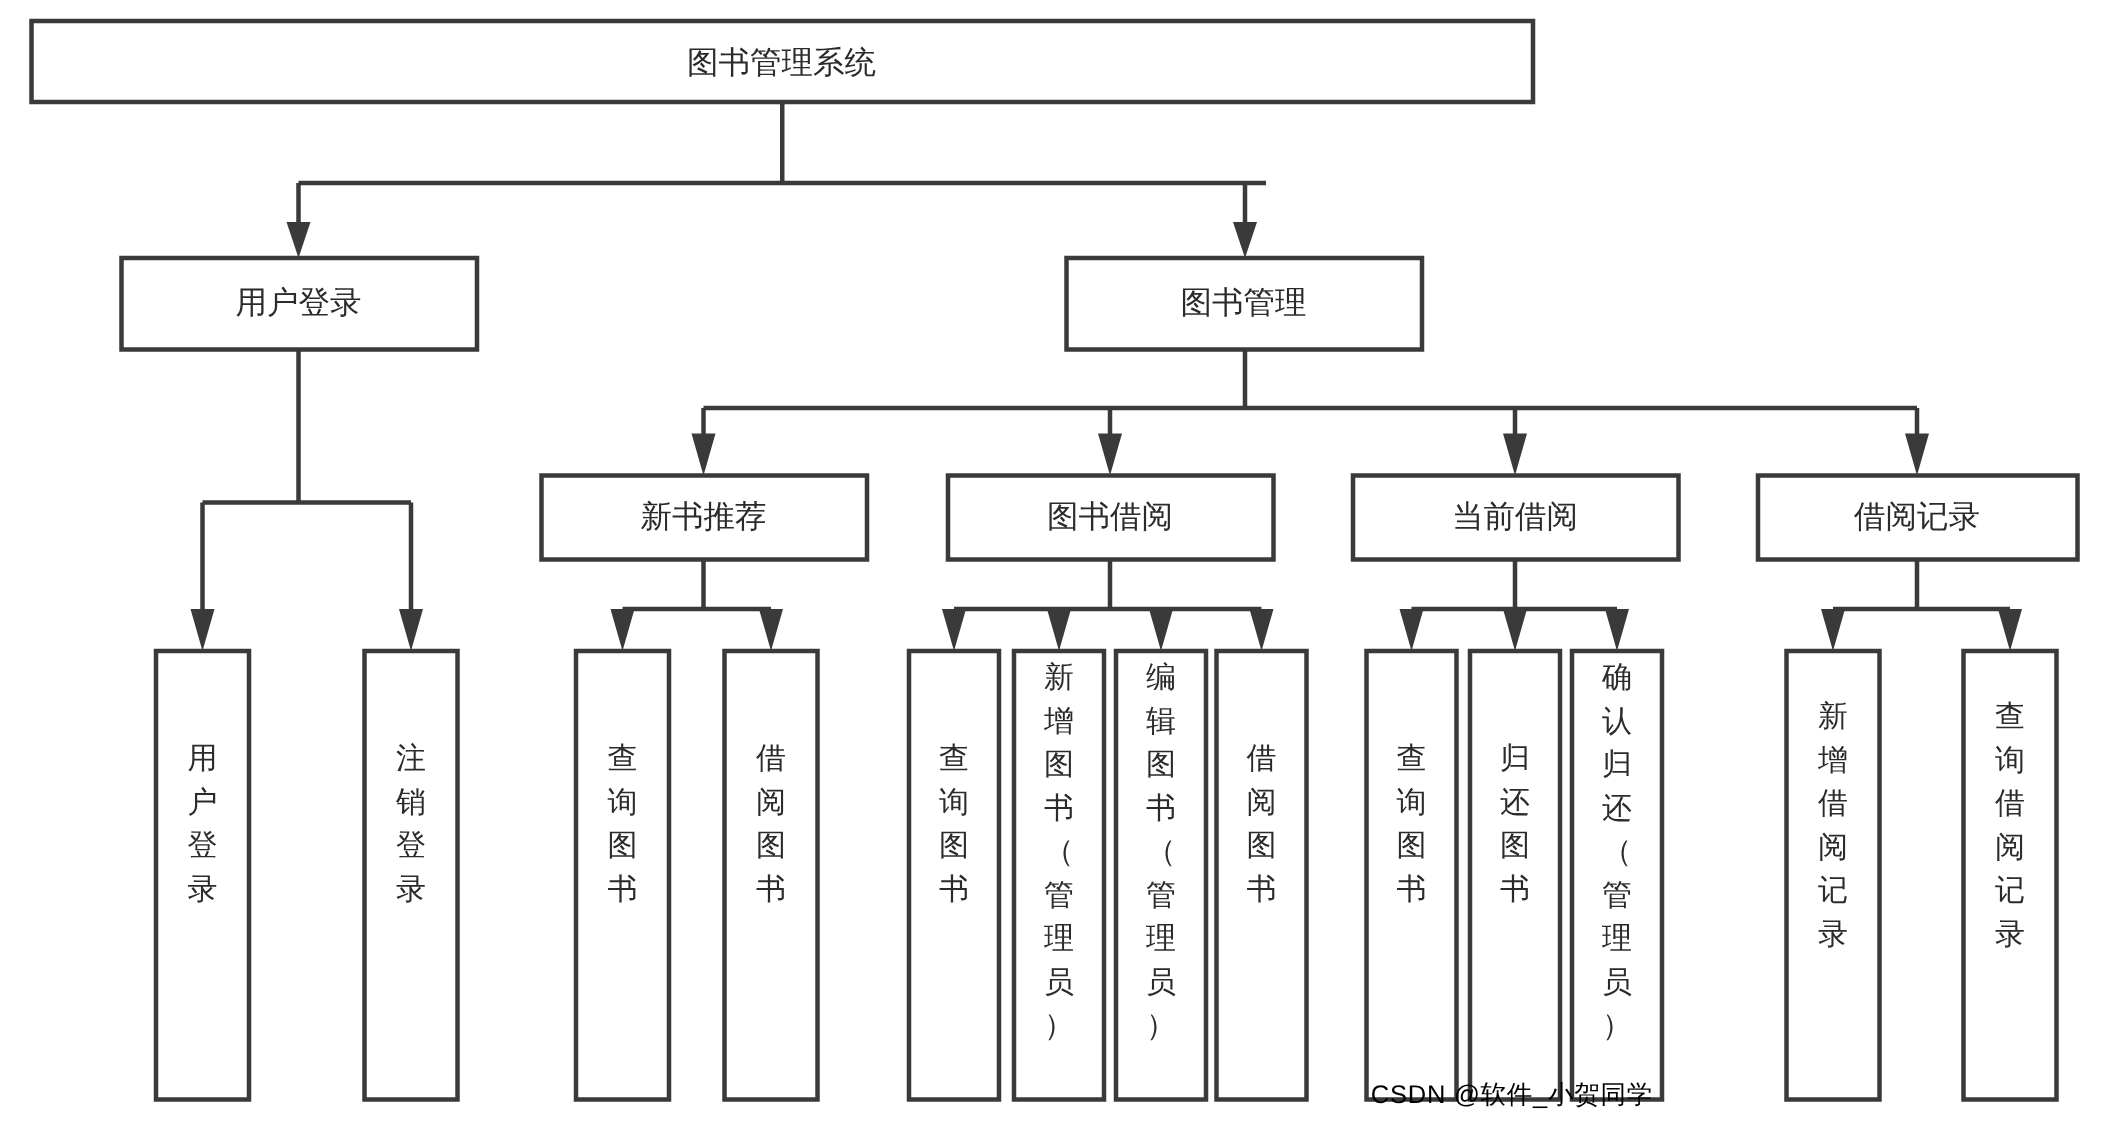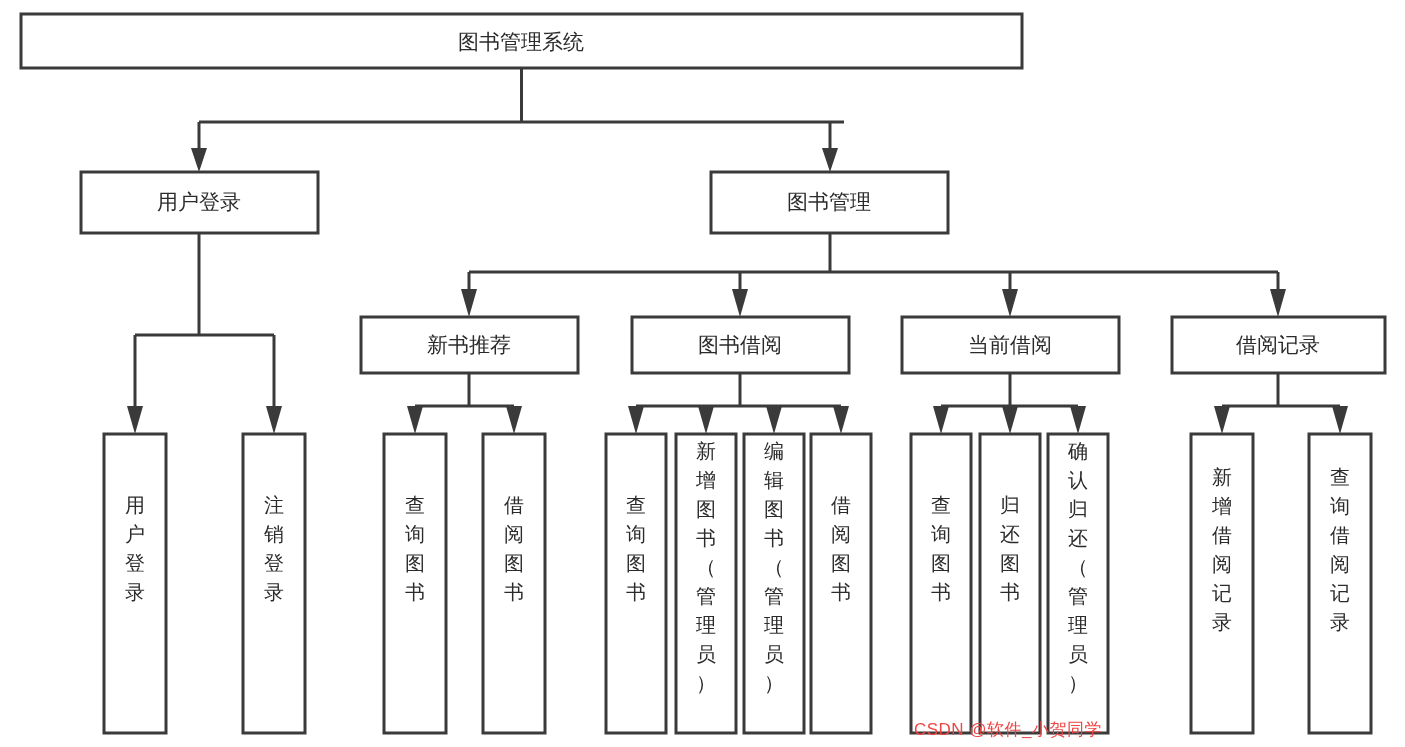--- a/index.html
+++ b/index.html
@@ -53,21 +53,21 @@
   .arrow-head {
     fill: #3a3a3a;
     stroke: none;
   }
   .watermark {
     position: absolute;
     right: 10px;
     bottom: 6px;
     font-family: "Liberation Sans", "DejaVu Sans", sans-serif;
     font-size: 17px;
-    color: #ef4444;
+    color: #000000;
     letter-spacing: 0.5px;
     white-space: nowrap;
     user-select: none;
   }
 </style>
 </head>
 <body>
 
 <div id="diagram-root">
 

